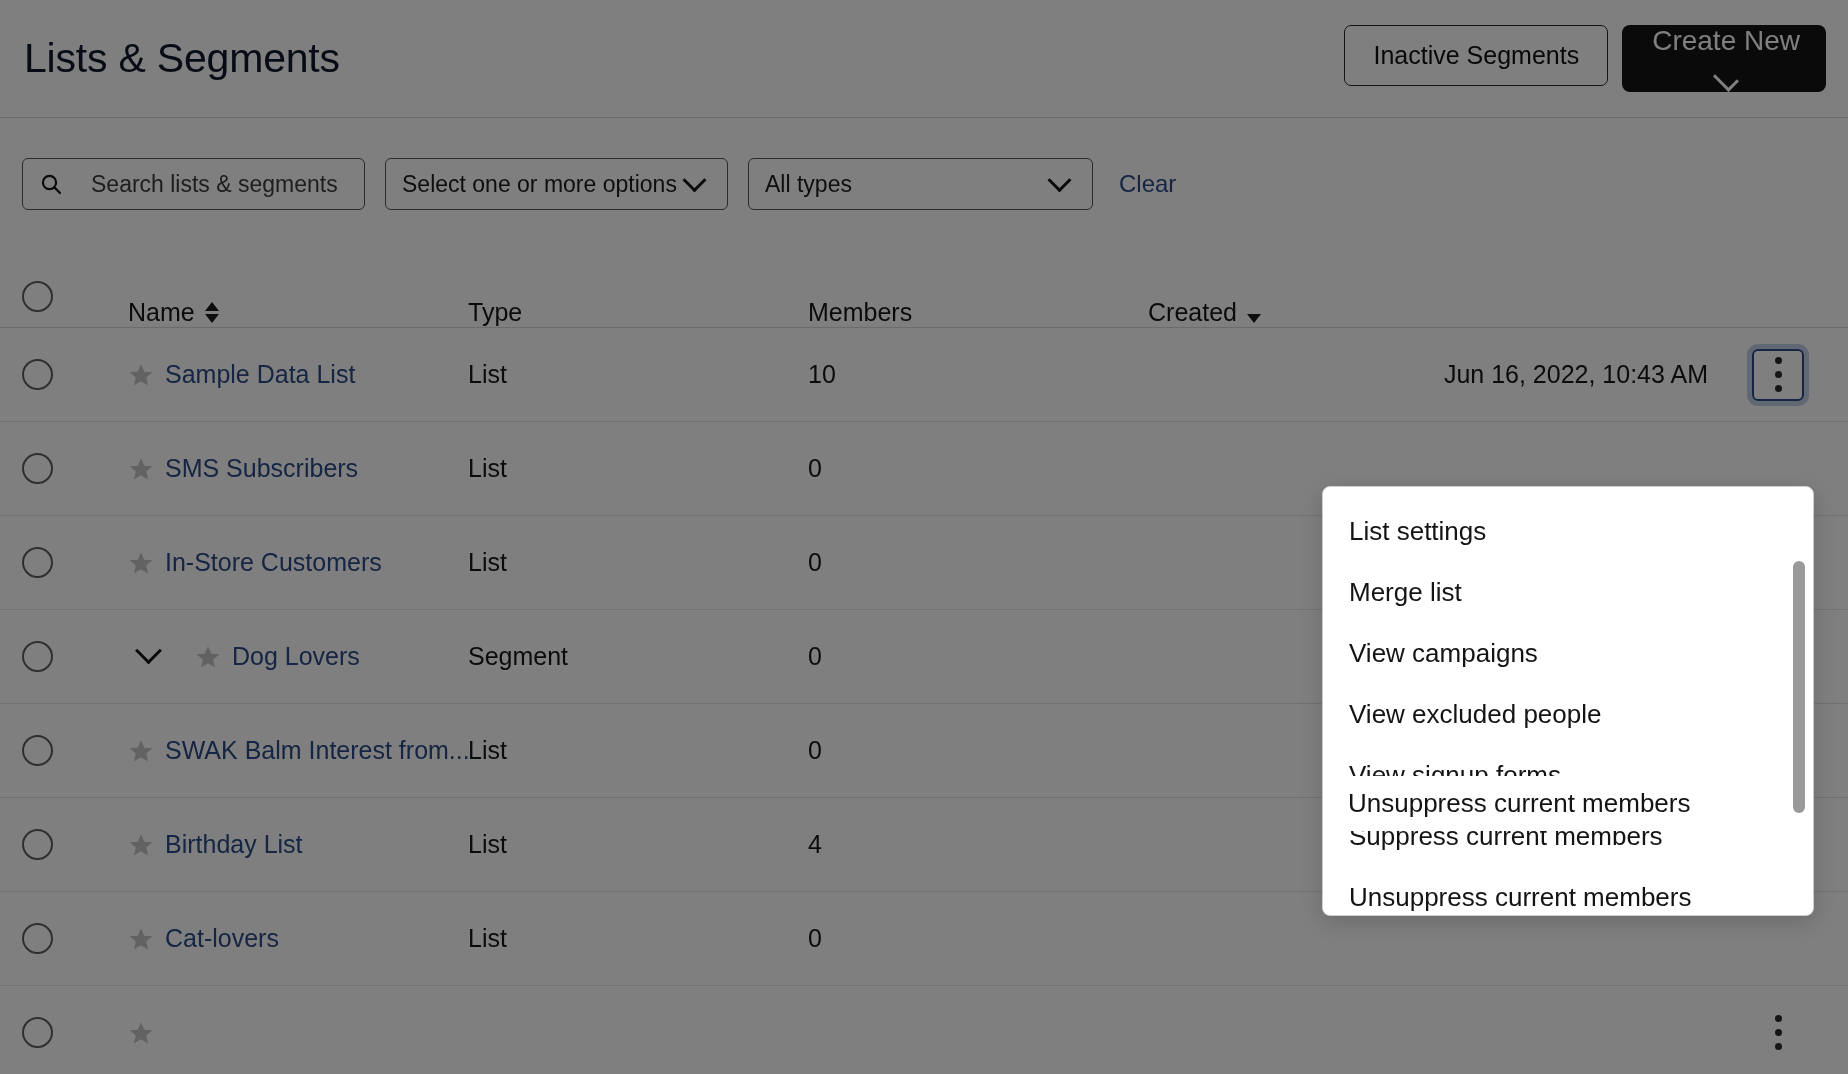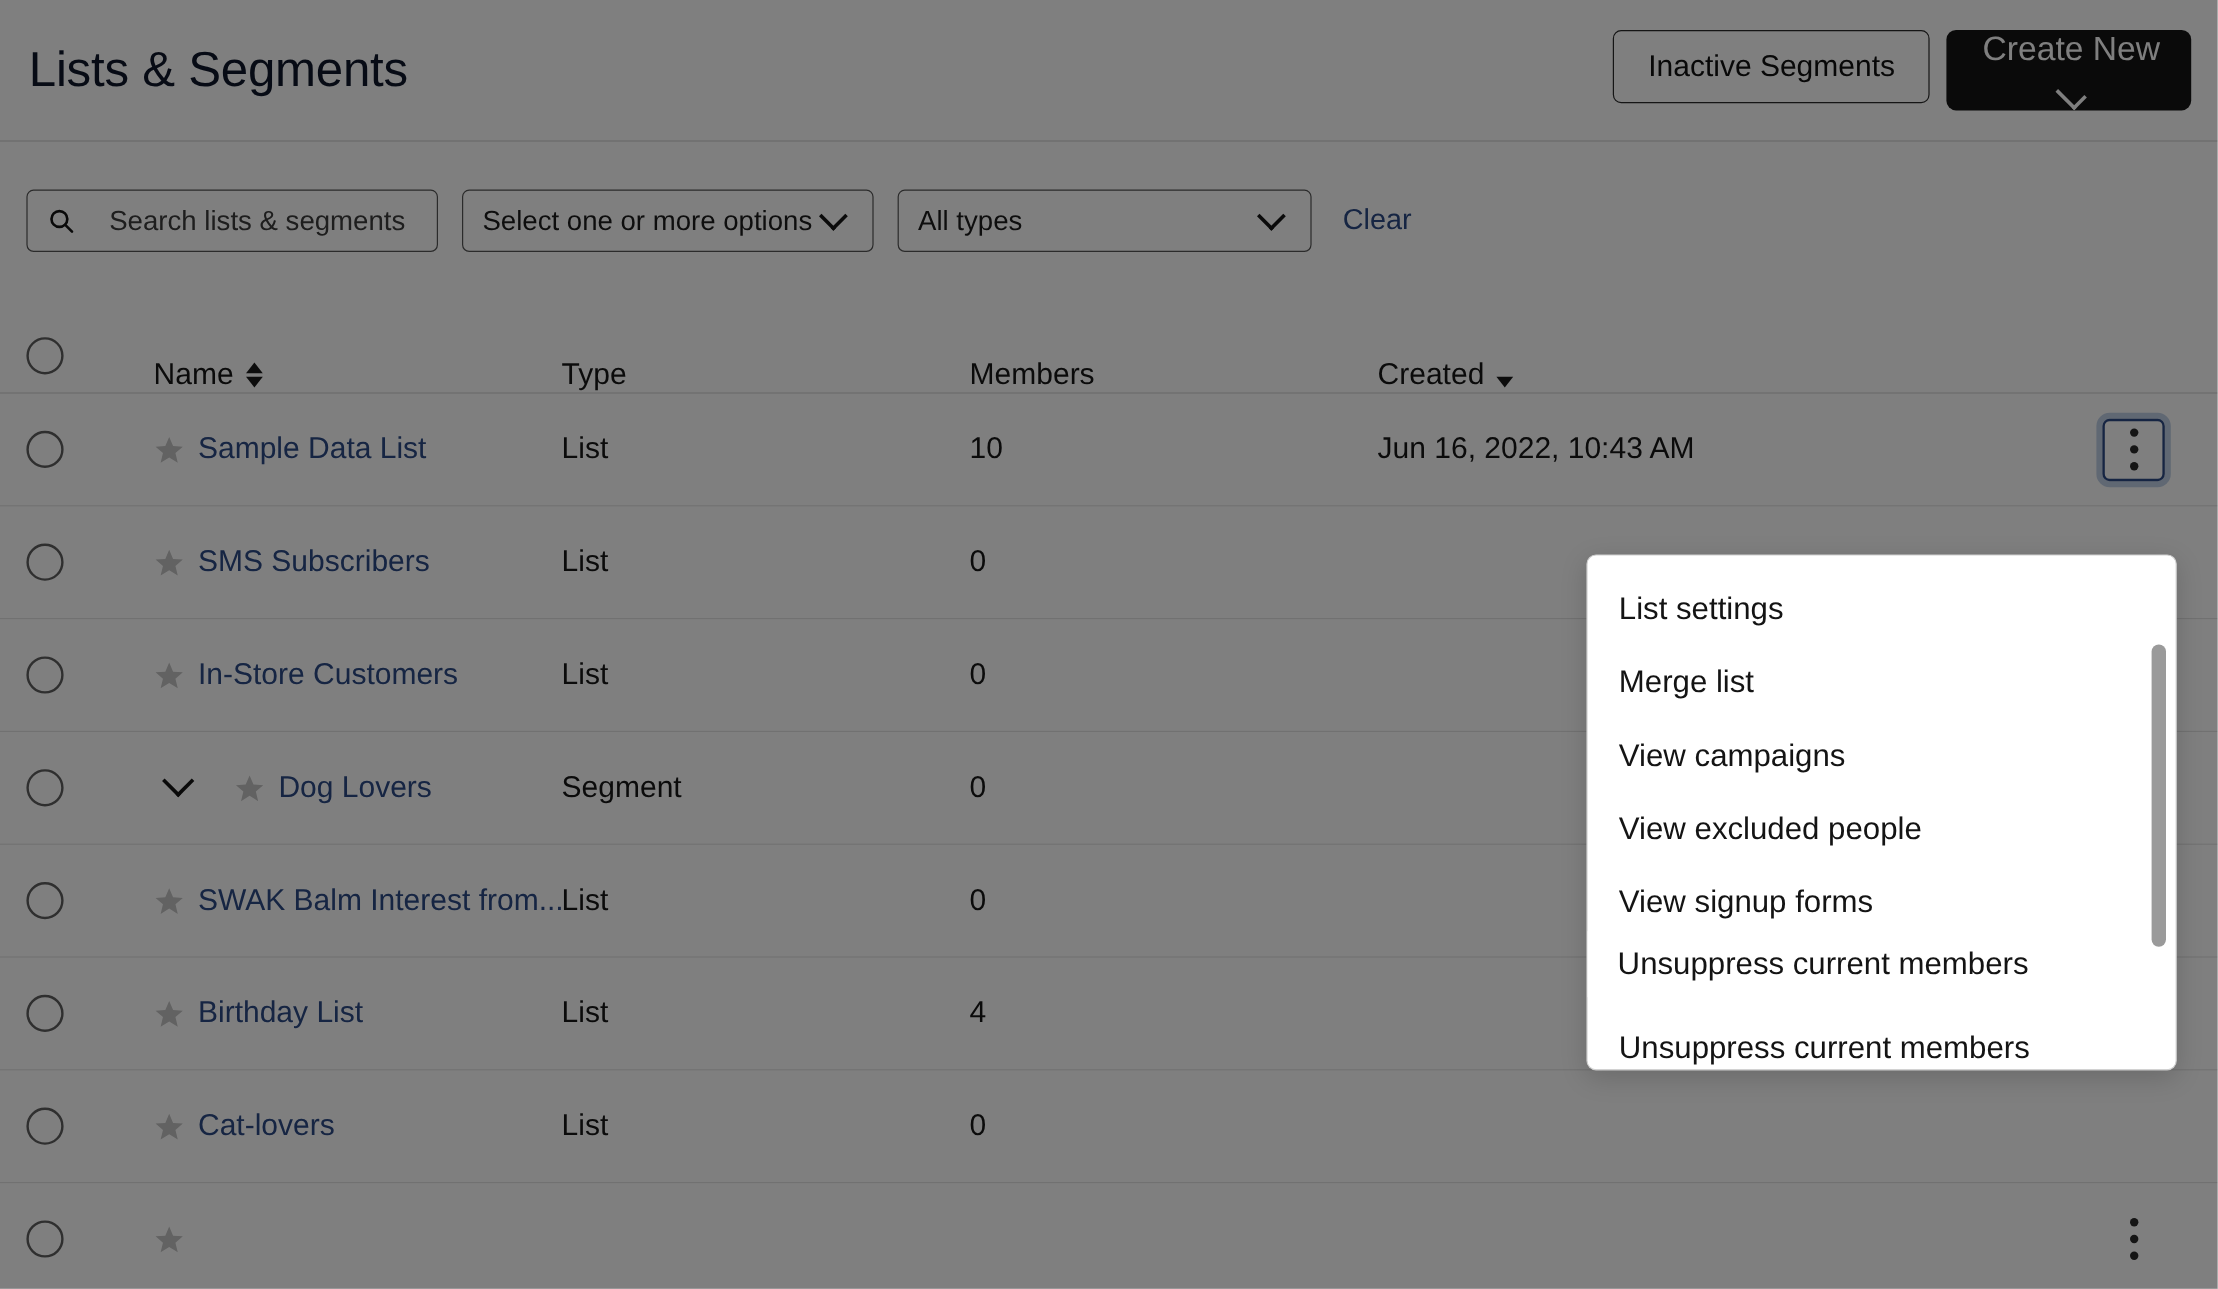--- a/index.html
+++ b/index.html
@@ -138,21 +138,21 @@
     position: relative;
   }
   .row.header {
     height: 62px;
     border-bottom: 1px solid #d8d8d8;
   }
   .c-check   { width: 106px; display:flex; align-items:center; }
   .c-name    { width: 340px; display:flex; align-items:center; gap:1px; position: relative; }
   .c-type    { width: 340px; }
   .c-members { width: 340px; }
-  .c-created { flex: 1; }
+  .c-created { flex: 1; text-align: right; }
   .c-kebab   { width: 140px; display:flex; justify-content:center; }
 
   .th {
     font-size: 25px;
     color: #171717;
     display: flex;
     align-items: center;
     gap: 10px;
     margin-top: 32px;
   }
@@ -211,21 +211,21 @@
     cursor:pointer;
     box-shadow: 0 0 0 5px rgba(140,170,210,0.55);
   }
   .kebab-btn.plain { border: none; box-shadow: none; }
   .kebab-btn .dot { width:7px; height:7px; border-radius:50%; background:#2b2b2b; }
 
   
   .menu {
     position: absolute;
     left: 1322px;
-    top: 462px;
+    top: 486px;
     width: 492px;
     height: 430px;
     background: #ffffff;
     border: 1px solid #cfcfcf;
     border-radius: 8px;
     box-shadow: 0 6px 22px rgba(0,0,0,0.16);
     z-index: 60;
     overflow: hidden;
   }
   .menu-scroll {

